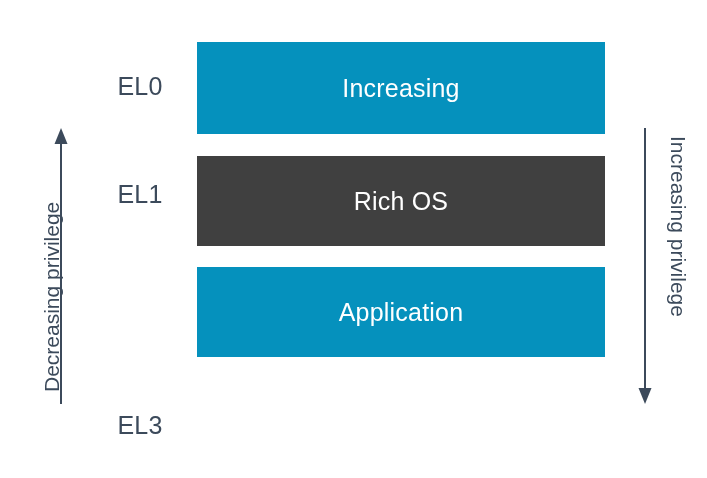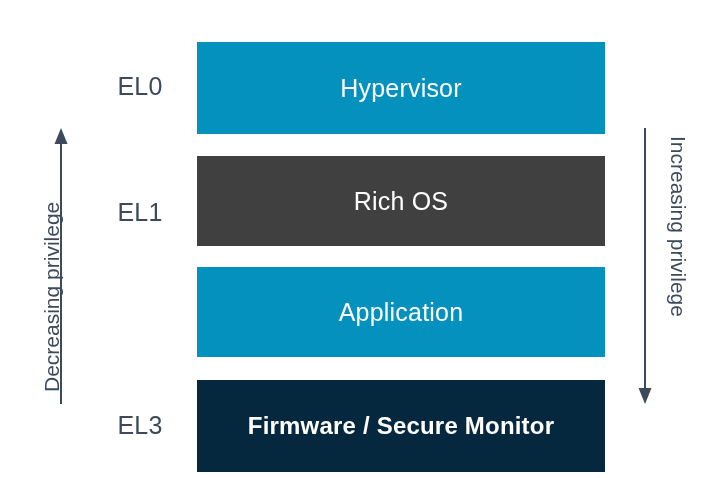--- a/index.html
+++ b/index.html
@@ -75,38 +75,35 @@
   }
   #left-arrow-svg { left: 52px; top: 126px; }
   #right-arrow-svg { left: 636px; top: 126px; }
 </style>
 </head>
 <body>
 
 <div id="diagram">
 
   <div class="el-label" style="top:72px">EL0</div>
-  <div class="el-label" style="top:198px">EL1</div>
+  <div class="el-label" style="top:180px">EL1</div>
   <div class="el-label" style="top:411px">EL3</div>
 
   <div class="layer" style="top:42px;height:92px;background:#0591bd">
-    <span class="layer-label">Hypervisor</span>
+    <span class="layer-label">Increasing</span>
   </div>
 
   <div class="layer" style="top:156px;height:90px;background:#404040">
     <span class="layer-label">Rich OS</span>
   </div>
 
   <div class="layer" style="top:267px;height:90px;background:#0591bd">
     <span class="layer-label">Application</span>
   </div>
 
-  <div class="layer" style="top:380px;height:92px;background:#06283f">
-    <span class="layer-label bold">Firmware / Secure Monitor</span>
-  </div>
 
   <div class="side-note" id="left-note">Decreasing privilege</div>
   <svg class="arrow-svg" id="left-arrow-svg" width="18" height="280" viewBox="0 0 18 280">
     <line x1="9" y1="278" x2="9" y2="14" stroke="#3c4a5b" stroke-width="2"></line>
     <polygon points="9,2 2.5,18 15.5,18" fill="#3c4a5b"></polygon>
   </svg>
 
   <div class="side-note" id="right-note">Increasing privilege</div>
   <svg class="arrow-svg" id="right-arrow-svg" width="18" height="280" viewBox="0 0 18 280">
     <line x1="9" y1="2" x2="9" y2="266" stroke="#3c4a5b" stroke-width="2"></line>

